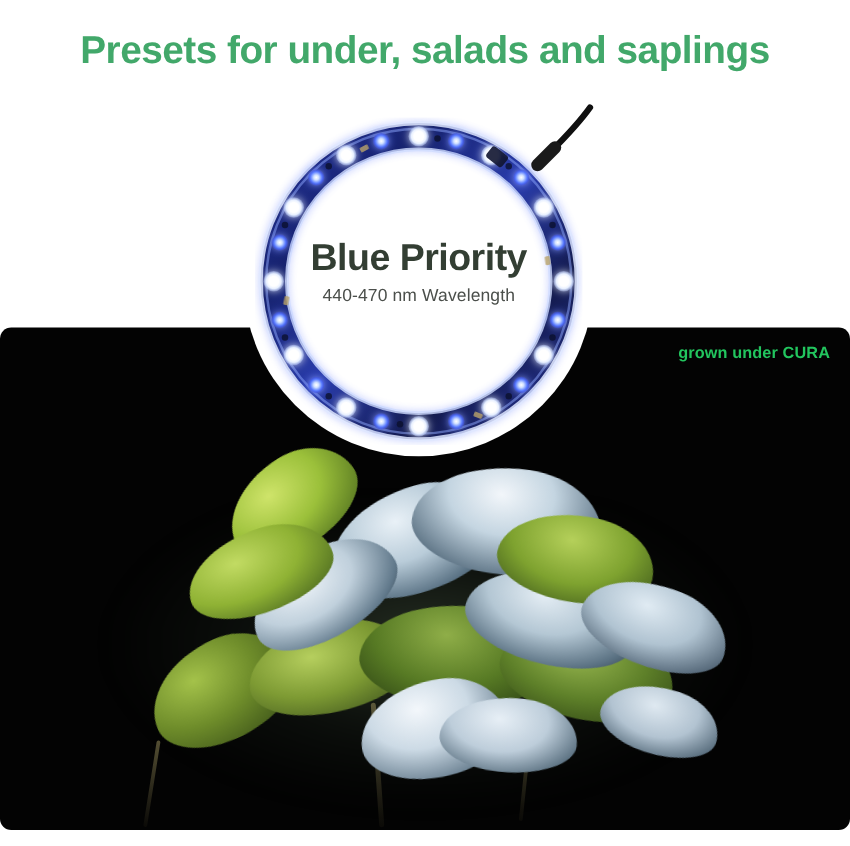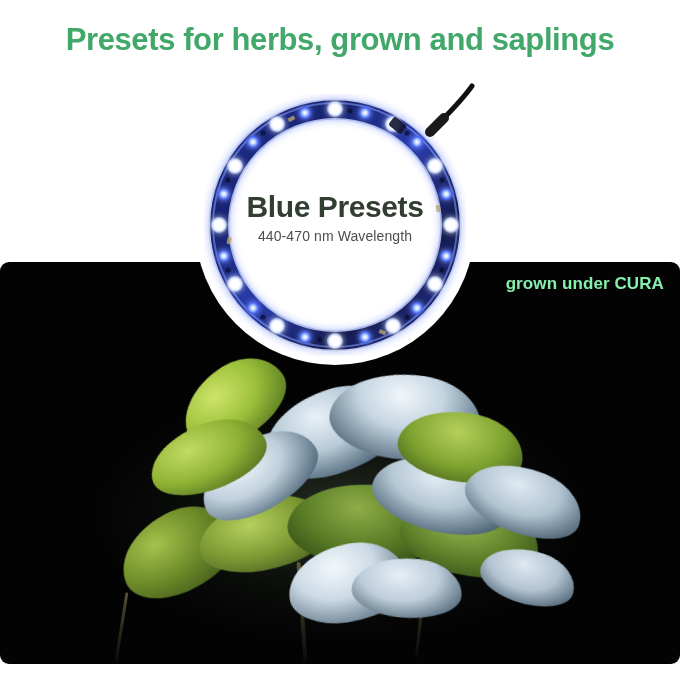--- a/index.html
+++ b/index.html
@@ -38,23 +38,23 @@
     width: 680px;
     height: 402px;
     background: #030303;
     border-radius: 9px;
     overflow: hidden;
   }
   .photo-caption {
     position: absolute;
     right: 16px;
     top: 12px;
-    font-size: 17px;
+    font-size: 13px;
     font-weight: bold;
-    color: #86efac;
+    color: #22c55e;
     letter-spacing: 0.1px;
     white-space: nowrap;
     z-index: 40;
   }
 
   
   .plant-stage {
     position: absolute;
     left: 0;
     top: 0;
@@ -137,21 +137,21 @@
     z-index: 65;
     left: 400px;
     top: 78px;
     width: 100px;
     height: 80px;
   }
 </style>
 </head>
 <body>
 
-<div class="headline">Presets for herbs, grown and saplings</div>
+<div class="headline">Presets for under, salads and saplings</div>
 
 <div class="photo-panel">
 
   <div class="plant-stage">
     <div class="glow-floor"></div>
 
     <div class="stem" style="left:120px;top:330px;width:3px;height:70px;transform:rotate(9deg);"></div>
     <div class="stem" style="left:300px;top:300px;width:4px;height:100px;transform:rotate(-4deg);"></div>
     <div class="stem" style="left:420px;top:300px;width:3px;height:95px;transform:rotate(6deg);"></div>
 
@@ -272,15 +272,15 @@
       <rect x="231" y="112" width="7" height="4" rx="1" transform="rotate(82 234 114)"></rect>
       <rect x="175" y="236" width="7" height="4" rx="1" transform="rotate(22 178 238)"></rect>
       <rect x="84" y="23" width="7" height="4" rx="1" transform="rotate(-28 87 25)"></rect>
     </g>
 
     <rect x="186" y="26" width="16" height="11" rx="2.5" fill="#101430" opacity="0.9" transform="rotate(38 194 31)"></rect>
   </svg>
 </div>
 
 <div class="ring-label">
-  <div class="ring-title">Blue Presets</div>
+  <div class="ring-title">Blue Priority</div>
   <div class="ring-sub">440-470 nm Wavelength</div>
 </div>
 
 </body></html>

